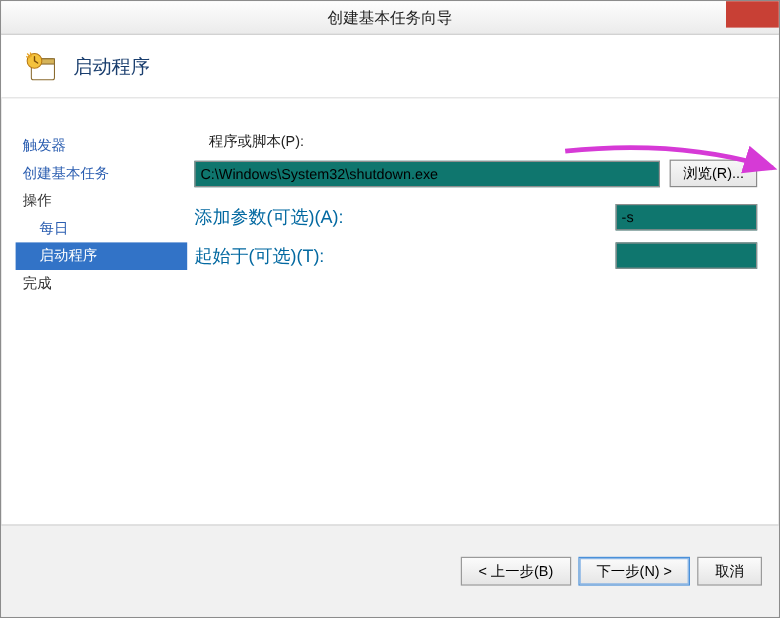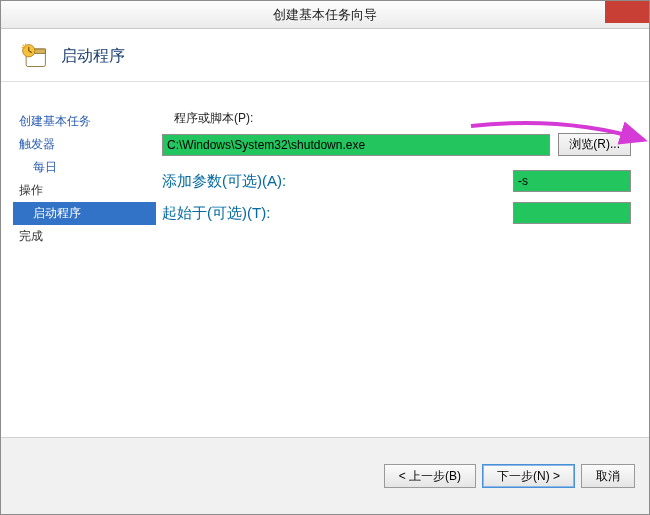--- a/index.html
+++ b/index.html
@@ -14,21 +14,21 @@
   .header-title { font-size: 16px; color: #1a3e6e; }
   .body { flex: 1; display: flex; }
   .sidebar { width: 155px; padding: 28px 0 0 12px; }
   .nav-item { padding: 3px 6px; font-size: 12px; color: #333; cursor: pointer; }
   .nav-item a { color: #2a5db0; text-decoration: none; }
   .nav-item.indent { padding-left: 20px; }
   .nav-item.selected { background: #3273c7; color: #fff; }
   .content { flex: 1; padding: 28px 18px 0 6px; position: relative; }
   .row { display: flex; align-items: center; margin-bottom: 8px; gap: 8px; }
   .label { width: 290px; font-size: 12px; color: #222; margin-left: 12px; }
-  .input { height: 22px; border: 1px solid #8f8f8f; padding: 2px 4px; font-size: 12px; background: #22c55e; }
+  .input { height: 22px; border: 1px solid #8f8f8f; padding: 2px 4px; font-size: 12px; background: #0f766e; }
   .input.program { flex: 1; }
   .input.small { width: 118px; }
   .browse-btn { height: 23px; padding: 0 10px; border: 1px solid #8a8a8a; background: linear-gradient(#f7f7f7,#e6e6e6); font-size: 12px; cursor: pointer; }
   .row2 { display: flex; align-items: center; margin-bottom: 10px; }
   .row2 .lbl { flex: 1; font-size: 15px; color: #0369a1; }
   .footer { border-top: 1px solid #d2d2d2; background: #f1f1f1; padding: 26px 14px; display: flex; justify-content: flex-end; gap: 6px; }
   .btn { height: 24px; padding: 0 14px; border: 1px solid #9a9a9a; background: linear-gradient(#fbfbfb,#e5e5e5); font-size: 12px; cursor: pointer; }
   .btn.default { border: 1px solid #4a90d9; box-shadow: 0 0 0 1px #8cb7e6 inset; }
   
   .arrow { position: absolute; pointer-events: none; }
@@ -60,24 +60,24 @@
         <path d="M10 6 v4 l3 2" stroke="#7a4c0a" stroke-width="1.3" fill="none" stroke-linecap="round"></path>
         <path d="M3 3 l3 3 M6 2 l1 4 M2 6 l4 1" stroke="#e8a422" stroke-width="1.2"></path>
       </svg>
     </span>
     <span class="header-title">启动程序</span>
   </div>
 
   <div class="body">
 
     <div class="sidebar">
+      <div class="nav-item"><a href="#"><span>触发器</span></a></div>
       <div class="nav-item"><a href="#"><span>创建基本任务</span></a></div>
-      <div class="nav-item"><a href="#"><span>触发器</span></a></div>
+      <div class="nav-item"><span>操作</span></div>
       <div class="nav-item indent"><a href="#"><span>每日</span></a></div>
-      <div class="nav-item"><span>操作</span></div>
       <div class="nav-item indent selected"><span>启动程序</span></div>
       <div class="nav-item"><span>完成</span></div>
     </div>
 
     <div class="content">
 
       <div style="margin-bottom:6px;">
         <span class="label">程序或脚本(P):</span>
       </div>
       <div class="row">

